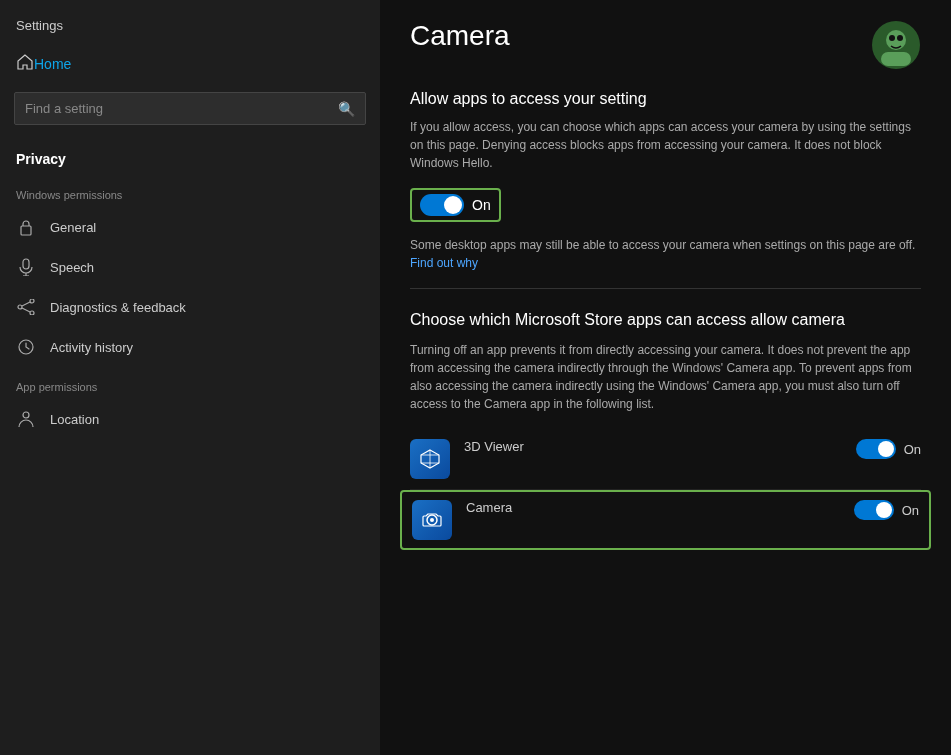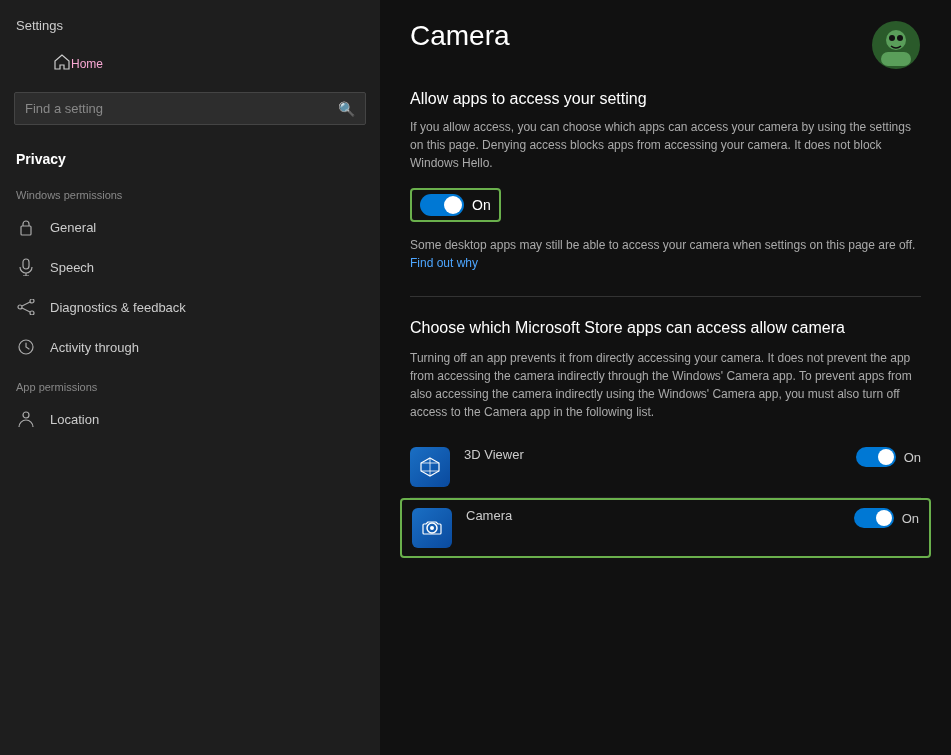--- a/index.html
+++ b/index.html
@@ -29,23 +29,22 @@
       color: #cccccc;
       padding: 18px 16px 10px 16px;
       font-weight: 400;
     }
 
     .sidebar-home {
       display: flex;
       align-items: center;
       padding: 10px 16px;
       cursor: pointer;
-      color: #f9a8d4;
-      font-size: 12px;
-      margin-left: 37px;
+      color: #0ea5e9;
+      font-size: 14px;
     }
 
     .search-box {
       margin: 8px 14px 14px 14px;
       position: relative;
       border-radius: 7px;
     }
     .search-box input {
       width: 100%;
       background: #2d2d2d;
@@ -178,21 +177,21 @@
 
     .toggle-label {
       font-size: 14px;
       color: #ffffff;
     }
 
     .note-text {
       font-size: 12px;
       color: #aaaaaa;
       line-height: 1.5;
-      margin-bottom: 24px;
+      margin-bottom: 16px;
     }
 
     .link-text {
       color: #4da6ff;
       cursor: pointer;
       text-decoration: none;
     }
 
     .divider {
       height: 1px;
@@ -341,21 +340,21 @@
     <span>Diagnostics &amp; feedback</span>
   </div>
 
   <div class="sidebar-item">
     <span class="item-icon">
       <svg width="18" height="18" viewBox="0 0 18 18" fill="none">
         <circle cx="9" cy="9" r="7" stroke="#aaa" stroke-width="1.2" fill="none"></circle>
         <path d="M9 5v4l3 2" stroke="#aaa" stroke-width="1.2" stroke-linecap="round" fill="none"></path>
       </svg>
     </span>
-    <span>Activity through</span>
+    <span>Activity history</span>
   </div>
 
   <div class="sidebar-section-title">App permissions</div>
 
   <div class="sidebar-item">
     <span class="item-icon">
       <svg width="16" height="18" viewBox="0 0 16 18" fill="none">
         <circle cx="8" cy="5" r="3" stroke="#aaa" stroke-width="1.2" fill="none"></circle>
         <path d="M1 17c0-3.866 3.134-7 7-7s7 3.134 7 7" stroke="#aaa" stroke-width="1.2" fill="none"></path>
       </svg>

